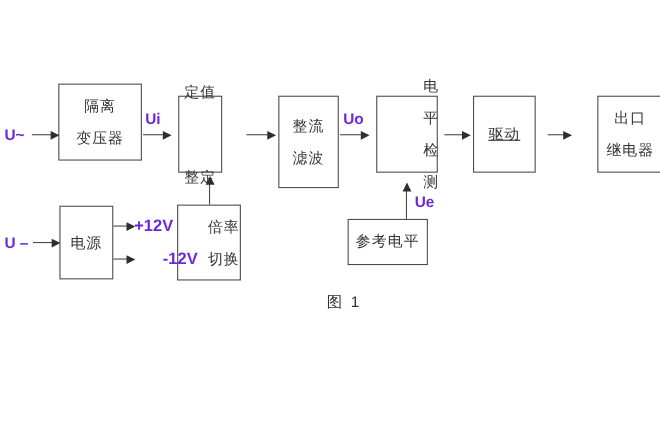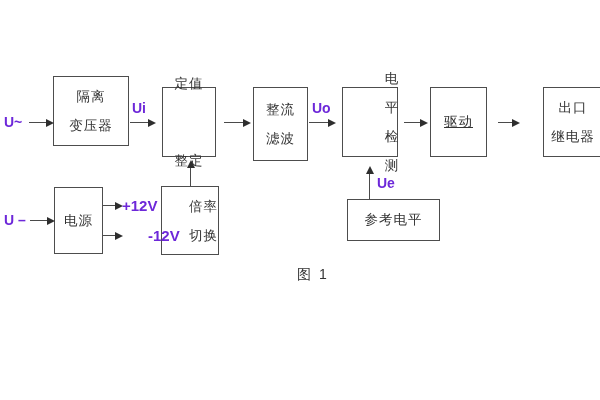--- a/index.html
+++ b/index.html
@@ -86,26 +86,26 @@
 </head>
 <body>
 
 <div class="canvas">
 
   <div class="box two-line" style="left:53px; top:76px; width:76px; height:70px;">
     <span>隔离</span>
     <span>变压器</span>
   </div>
 
-  <div class="box two-line" style="left:162px; top:87px; width:54px; height:70px;gap:48px;">
+  <div class="box two-line" style="left:162px; top:87px; width:40px; height:70px;gap:48px;">
     <span>定值</span>
     <span>整定</span>
   </div>
 
-  <div class="box two-line" style="left:253px; top:87px; width:55px; height:74px;">
+  <div class="box two-line" style="left:253px; top:87px; width:55px; height:84px;">
     <span>整流</span>
     <span>滤波</span>
   </div>
 
   <div class="box two-line" style="left:342px; top:87px; width:56px; height:70px;padding-left:44px;">
     <span>电平</span>
     <span>检测</span>
   </div>
 
   <div class="box" style="left:430px; top:87px; width:57px; height:70px;text-decoration:underline;">
@@ -119,21 +119,21 @@
 
   <div class="box" style="left:54px; top:187px; width:49px; height:67px;">
     <span>电源</span>
   </div>
 
   <div class="box two-line" style="left:161px; top:186px; width:58px; height:69px;align-items:flex-end;">
     <span>倍率</span>
     <span>切换</span>
   </div>
 
-  <div class="box" style="left:347px; top:199px; width:93px; height:42px;">
+  <div class="box" style="left:316px; top:199px; width:73px; height:42px;">
     <span>参考电平</span>
   </div>
 
   <div class="arrow-r" style="left:29px; top:122px; width:23px;"></div>
   <div class="arrow-r" style="left:130px; top:122px; width:24px;"></div>
   <div class="arrow-r" style="left:224px; top:122px; width:25px;"></div>
   <div class="arrow-r" style="left:309px; top:122px; width:25px;"></div>
   <div class="arrow-r" style="left:404px; top:122px; width:22px;"></div>
   <div class="arrow-r" style="left:498px; top:122px; width:20px;"></div>
 

